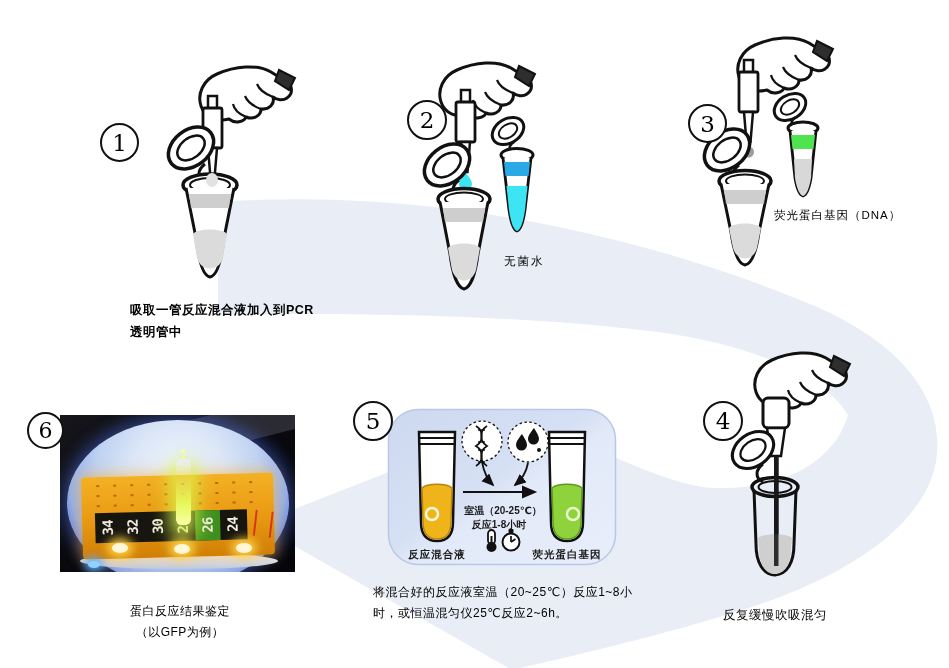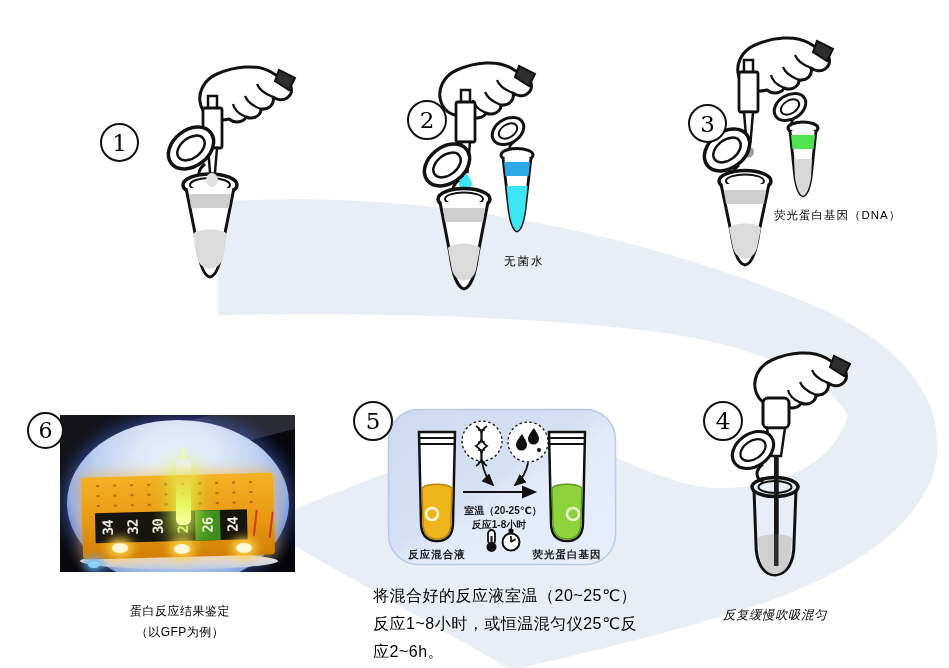--- a/index.html
+++ b/index.html
@@ -105,20 +105,21 @@
     <use href="#pipette" transform="translate(47,38)"></use>
     <use href="#cap" transform="translate(36,90) rotate(-38)"></use>
     <path d="M50,106 C42,112 42,120 50,124" fill="none" stroke="#111" stroke-width="3"></path>
     <ellipse cx="55" cy="127" rx="27" ry="11" fill="#fff" stroke="#111" stroke-width="3.5"></ellipse>
     <ellipse cx="55" cy="127" rx="20" ry="7" fill="#fff" stroke="#111" stroke-width="2"></ellipse>
     <ellipse cx="57" cy="122" rx="6" ry="7" fill="#e2e2e2"></ellipse>
     <path d="M31,130 L41,180 C44,206 49,218 55,219 C61,218 66,206 69,180 L79,130" fill="#fff" stroke="#111" stroke-width="3"></path>
     <path d="M34,136 L76,136 L74,150 L36,150 Z" fill="#c6c6c6" opacity=".85"></path>
     <path d="M38,176 C42,170 68,170 72,176 L68,200 C64,214 46,214 42,200 Z" fill="#dbdbdb"></path>
   </svg>
+  <div class="cap" style="left:130px;top:300px;width:196px;">吸取一管反应混合液加入到PCR透明管中</div>
 
   <div class="step-num" style="left:407px;top:100px;width:36px;height:36px;font-size:23px;">
     <span>2</span>
   </div>
   <svg class="ill" style="left:415px;top:58px" width="175" height="240" viewBox="0 0 175 240">
     <use href="#hand" transform="translate(20,0)"></use>
     <use href="#pipette" transform="translate(40,32)"></use>
     <path d="M50.5,114 C54,119.5 57,122.5 57,126 a6.5,6.5 0 1 1 -13,0 C44,122.5 47,119.5 50.5,114 Z" fill="#3de4f4"></path>
     <use href="#cap" transform="translate(32,107) rotate(-38)"></use>
     <path d="M44,122 C36,128 36,136 44,140" fill="none" stroke="#111" stroke-width="3"></path>
@@ -168,21 +169,21 @@
     <path d="M72,80 L90,80 L86,108 L76,108 Z" fill="#fff" stroke="#111" stroke-width="2.5"></path>
     <rect x="79" y="108" width="4.5" height="108" fill="#1a1a1a"></rect>
     <use href="#cap" transform="translate(58,102) rotate(-35) scale(0.9)"></use>
     <path d="M68,116 C60,122 60,130 68,134" fill="none" stroke="#111" stroke-width="3"></path>
     <ellipse cx="80" cy="139" rx="23" ry="9.5" fill="none" stroke="#111" stroke-width="3.5"></ellipse>
     <ellipse cx="80" cy="139" rx="16.5" ry="6" fill="none" stroke="#111" stroke-width="2"></ellipse>
     <path d="M59,142 L61,196 C61,215 68,226 80,227 C92,226 99,215 99,196 L101,142" fill="none" stroke="#111" stroke-width="3"></path>
     <path d="M63,190 C68,185 92,185 97,190 L96,200 C96,217 89,226 80,226 C71,226 64,217 64,200 Z" fill="#cfcfcf"></path>
     <rect x="79" y="108" width="4.5" height="110" fill="#1a1a1a" opacity=".9"></rect>
   </svg>
-  <div class="cap light" style="left:723px;top:605px;width:130px;font-style:italic;">反复缓慢吹吸混匀</div>
+  <div class="cap light" style="left:723px;top:605px;width:130px;">反复缓慢吹吸混匀</div>
 
   <div class="step-num" style="left:353px;top:401px;width:36px;height:36px;font-size:23px;">
     <span>5</span>
   </div>
   <svg class="rbox" style="left:387px;top:408px" width="230" height="158" viewBox="0 0 230 158">
     <defs>
       <linearGradient id="boxg" x1="0" y1="0" x2="1" y2="1">
         <stop offset="0" stop-color="#cdd9f0"></stop>
           <stop offset="0.45" stop-color="#d6e0f4"></stop>
         <stop offset="0.55" stop-color="#e2e9f8"></stop>
@@ -240,21 +241,21 @@
 
     <g>
       <rect x="121.5" y="121" width="5" height="4" rx="1" fill="#111"></rect>
       <circle cx="124" cy="134" r="8.5" fill="#fff" stroke="#111" stroke-width="2"></circle>
       <line x1="124" y1="134" x2="124" y2="128" stroke="#111" stroke-width="1.7"></line>
       <line x1="124" y1="134" x2="128.5" y2="131" stroke="#111" stroke-width="1.7"></line>
     </g>
     <text x="50" y="150" text-anchor="middle" font-size="10.5" font-weight="bold" fill="#1a1a1a" letter-spacing="1">反应混合液</text>
     <text x="180" y="150" text-anchor="middle" font-size="10.5" font-weight="bold" fill="#1a1a1a" letter-spacing="1">荧光蛋白基因</text>
   </svg>
-  <div class="cap light" style="left:373px;top:582px;width:272px;font-size:16px;">将混合好的反应液室温（20~25℃）反应1~8小时，或恒温混匀仪25℃反应2~6h。</div>
+  <div class="cap light" style="left:373px;top:582px;width:272px;font-size:12px;">将混合好的反应液室温（20~25℃）反应1~8小时，或恒温混匀仪25℃反应2~6h。</div>
 
   <div class="step-num" style="left:27px;top:412px;width:33px;height:33px;font-size:22px;z-index:8;">
     <span>6</span>
   </div>
   <div class="photo">
     <div class="streak"></div>
     <div class="dome"></div>
     <div class="dome-base"></div>
     <div class="panel">
       <div class="holes"></div>

